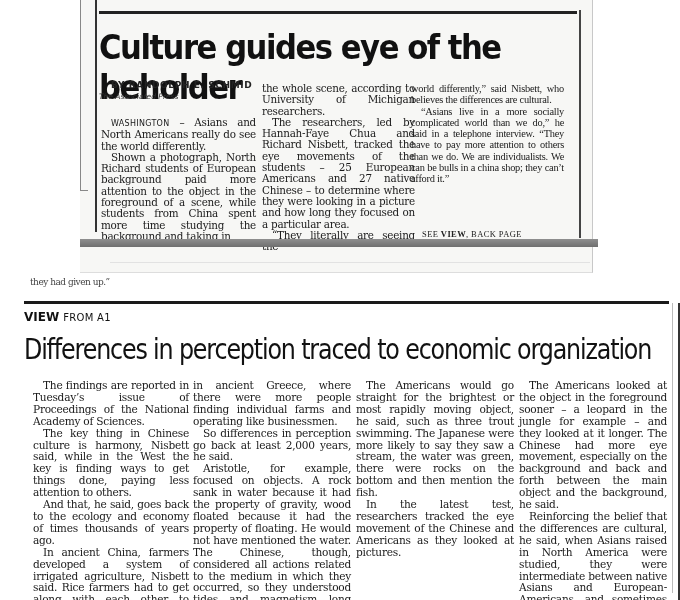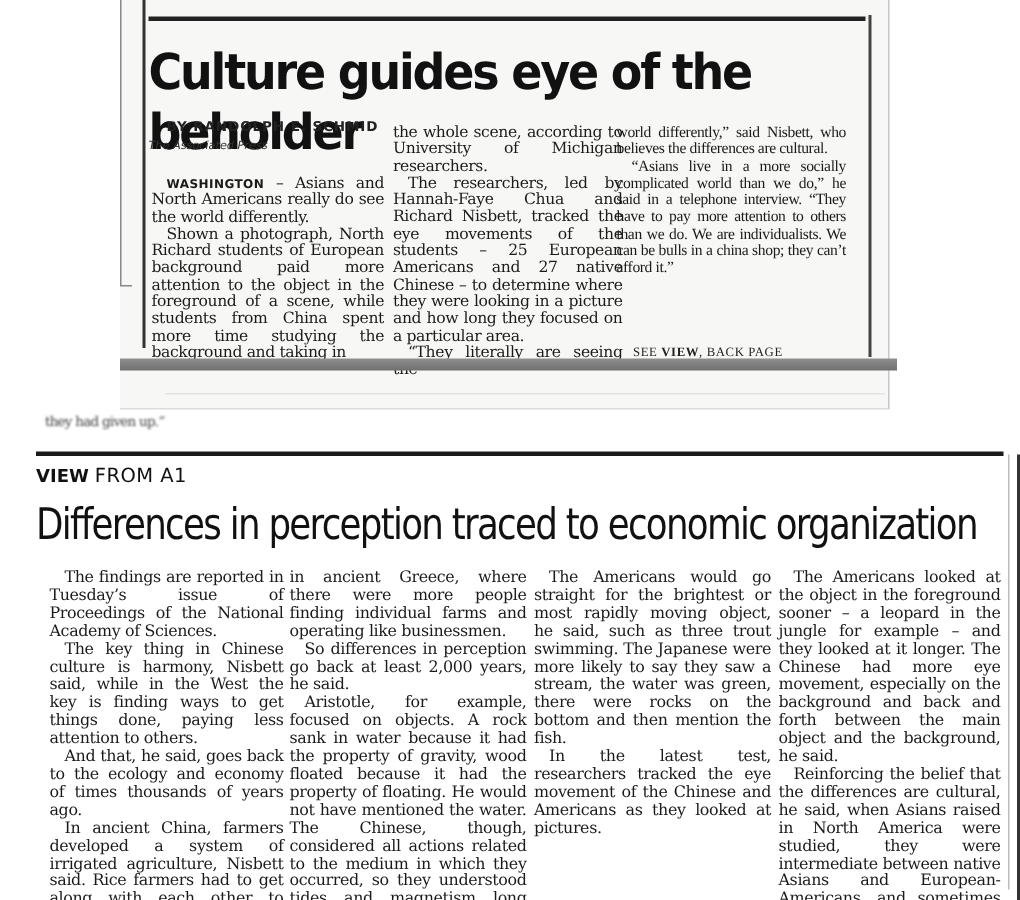--- a/index.html
+++ b/index.html
@@ -36,21 +36,21 @@
       position: absolute; left: 99px; top: 92px;
       font-family: "DejaVu Sans", sans-serif; font-style: italic; font-size: 7.5px; color: #333;
     }
     .col {
       position: absolute;
       font-size: 10.4px; line-height: 11.3px; text-align: justify;
       letter-spacing: -0.25px; color: #1a1a1a;
     }
     .col p { margin: 0; text-indent: 10px; }
     .col p.noindent { text-indent: 0; }
-    .dateline { font-family: "DejaVu Sans", sans-serif; font-size: 8px; letter-spacing: 0.3px; font-weight: bold; }
+    .dateline { font-family: "DejaVu Sans", sans-serif; font-size: 8px; letter-spacing: 0.3px; }
     .see-view {
       position: absolute; left: 422px; top: 229px;
       font-family: Liberation Serif, serif; font-size: 8.5px; letter-spacing: 0.4px; color: #222;
     }
     .see-view b { font-weight: bold; }
     .gray-band {
       position: absolute; left: 80px; top: 239px; width: 518px; height: 8px;
       background: linear-gradient(#8f8f8f, #6f6f6f);
     }
     .fold-line { position: absolute; left: 110px; top: 262px; width: 480px; height: 1px; background: #e2e2e2; }
@@ -59,21 +59,21 @@
       font-size: 9px; color: #444; letter-spacing: -0.5px; filter: blur(0.6px);
     }
     
     .bottom-rule { position: absolute; left: 24px; top: 301px; width: 645px; height: 3px; background: #1a1a1a; }
     .right-frame { position: absolute; left: 678px; top: 303px; width: 2px; height: 297px; background: #333; }
     .right-frame2 { position: absolute; left: 672px; top: 303px; width: 1px; height: 290px; background: #bbb; }
     .view-tag {
       position: absolute; left: 24px; top: 310px;
       font-family: "DejaVu Sans", sans-serif; font-size: 12px; font-weight: bold; color: #111;
     }
-    .view-tag .from { font-weight: normal; font-size: 13px; letter-spacing: 0.3px; margin-left: 4px; text-align: right; }
+    .view-tag .from { font-weight: normal; font-size: 10px; letter-spacing: 0.3px; margin-left: 4px; text-align: right; }
     .headline2 {
       position: absolute; left: 24px; top: 330px; width: 650px;
       font-family: "DejaVu Sans", sans-serif; font-size: 29px; line-height: 38px;
       letter-spacing: -1.4px; color: #111; white-space: nowrap;
       transform: scaleX(0.82); transform-origin: left;
     }
     .col2 { font-size: 10.6px; line-height: 11.9px; }
   </style>
 </head>
 <body>

